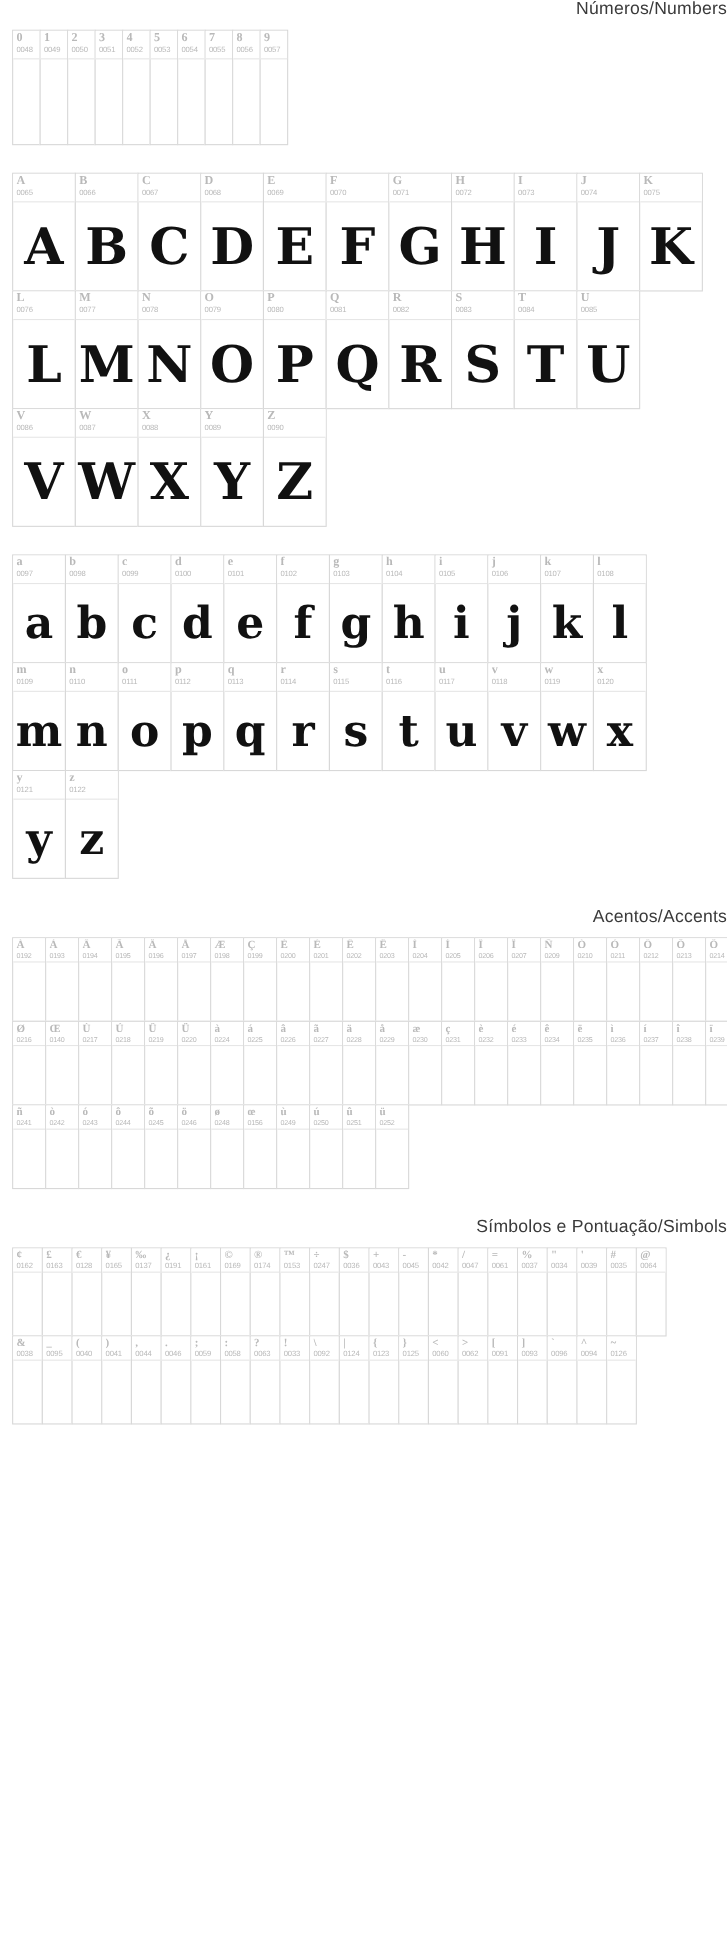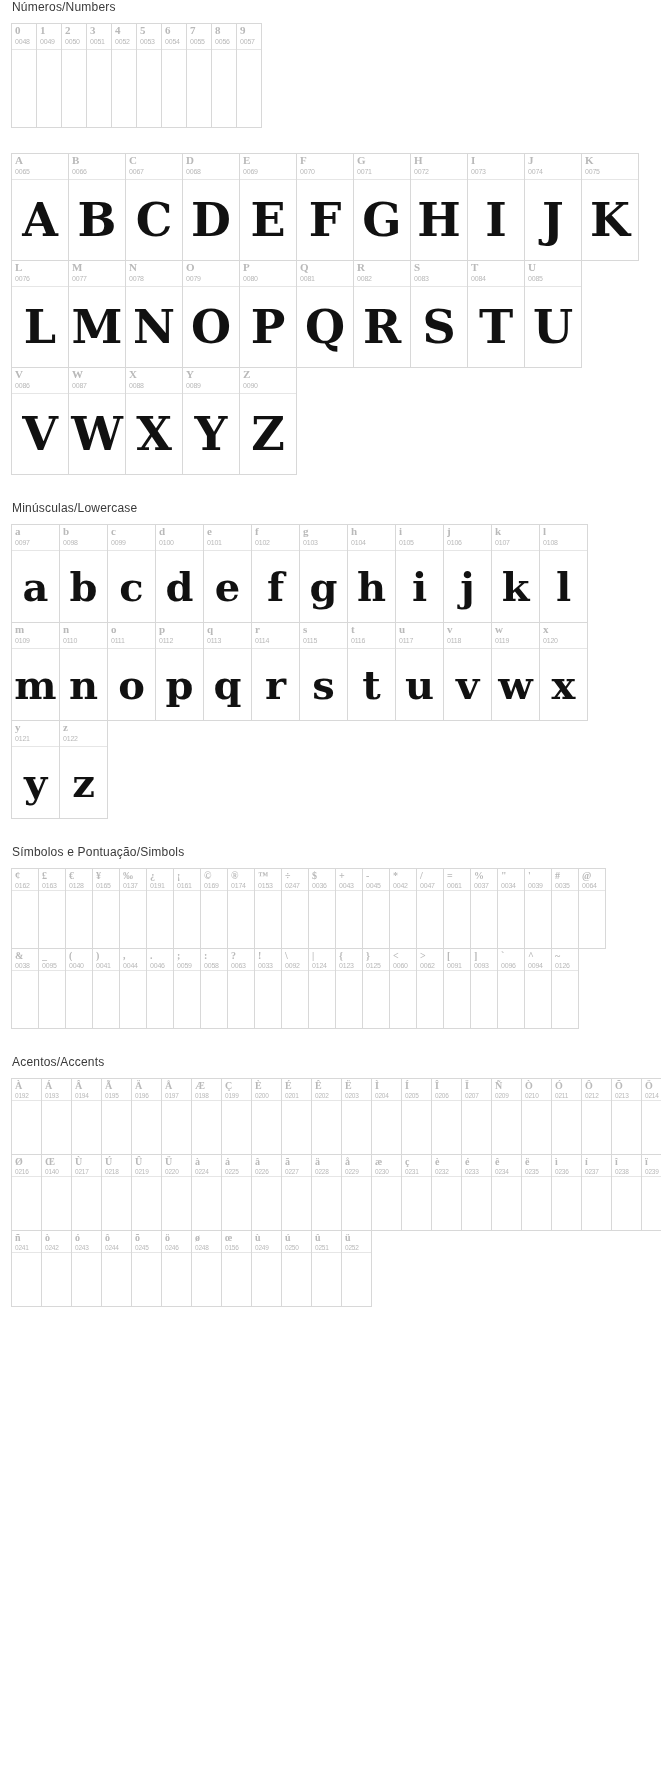--- a/index.html
+++ b/index.html
@@ -8,25 +8,26 @@
     background: #ffffff;
     width: 661px;
     font-family: "Liberation Sans", sans-serif;
   }
   .page {
     width: 661px;
     padding: 0 0 10px 0;
   }
   .section { margin: 0 0 26px 0; }
   .section-title {
-    font-size: 12px;
+    font-size: 16px;
     color: #3a3a3a;
     font-weight: 400;
     margin: 0 0 10px 12px;
     letter-spacing: 0.2px;
+    text-align: right;
   }
   .grid {
     display: flex;
     flex-wrap: wrap;
     margin-left: 12px;
   }
   .row {
     display: flex;
     margin: 0;
   }
@@ -363,21 +364,20 @@
             <div class="hdr">
               <div class="ch">Z</div>
               <div class="code">0090</div>
             </div>
             <div class="glyph">Z</div>
           </div>
         </div>
       </div>
     </div>
     <div class="section">
-      <div class="section-title">Minúsculas/Lowercase</div>
       <div class="grid blk-lower">
         <div class="row">
           <div class="cell">
             <div class="hdr">
               <div class="ch">a</div>
               <div class="code">0097</div>
             </div>
             <div class="glyph">a</div>
           </div>
           <div class="cell">
@@ -551,20 +551,423 @@
               <div class="code">0121</div>
             </div>
             <div class="glyph">y</div>
           </div>
           <div class="cell">
             <div class="hdr">
               <div class="ch">z</div>
               <div class="code">0122</div>
             </div>
             <div class="glyph">z</div>
+          </div>
+        </div>
+      </div>
+    </div>
+    <div class="section">
+      <div class="section-title">Acentos/Accents</div>
+      <div class="grid blk-acc">
+        <div class="row">
+          <div class="cell">
+            <div class="hdr">
+              <div class="ch">À</div>
+              <div class="code">0192</div>
+            </div>
+            <div class="glyph"></div>
+          </div>
+          <div class="cell">
+            <div class="hdr">
+              <div class="ch">Á</div>
+              <div class="code">0193</div>
+            </div>
+            <div class="glyph"></div>
+          </div>
+          <div class="cell">
+            <div class="hdr">
+              <div class="ch">Â</div>
+              <div class="code">0194</div>
+            </div>
+            <div class="glyph"></div>
+          </div>
+          <div class="cell">
+            <div class="hdr">
+              <div class="ch">Ã</div>
+              <div class="code">0195</div>
+            </div>
+            <div class="glyph"></div>
+          </div>
+          <div class="cell">
+            <div class="hdr">
+              <div class="ch">Ä</div>
+              <div class="code">0196</div>
+            </div>
+            <div class="glyph"></div>
+          </div>
+          <div class="cell">
+            <div class="hdr">
+              <div class="ch">Å</div>
+              <div class="code">0197</div>
+            </div>
+            <div class="glyph"></div>
+          </div>
+          <div class="cell">
+            <div class="hdr">
+              <div class="ch">Æ</div>
+              <div class="code">0198</div>
+            </div>
+            <div class="glyph"></div>
+          </div>
+          <div class="cell">
+            <div class="hdr">
+              <div class="ch">Ç</div>
+              <div class="code">0199</div>
+            </div>
+            <div class="glyph"></div>
+          </div>
+          <div class="cell">
+            <div class="hdr">
+              <div class="ch">È</div>
+              <div class="code">0200</div>
+            </div>
+            <div class="glyph"></div>
+          </div>
+          <div class="cell">
+            <div class="hdr">
+              <div class="ch">É</div>
+              <div class="code">0201</div>
+            </div>
+            <div class="glyph"></div>
+          </div>
+          <div class="cell">
+            <div class="hdr">
+              <div class="ch">Ê</div>
+              <div class="code">0202</div>
+            </div>
+            <div class="glyph"></div>
+          </div>
+          <div class="cell">
+            <div class="hdr">
+              <div class="ch">Ë</div>
+              <div class="code">0203</div>
+            </div>
+            <div class="glyph"></div>
+          </div>
+          <div class="cell">
+            <div class="hdr">
+              <div class="ch">Ì</div>
+              <div class="code">0204</div>
+            </div>
+            <div class="glyph"></div>
+          </div>
+          <div class="cell">
+            <div class="hdr">
+              <div class="ch">Í</div>
+              <div class="code">0205</div>
+            </div>
+            <div class="glyph"></div>
+          </div>
+          <div class="cell">
+            <div class="hdr">
+              <div class="ch">Î</div>
+              <div class="code">0206</div>
+            </div>
+            <div class="glyph"></div>
+          </div>
+          <div class="cell">
+            <div class="hdr">
+              <div class="ch">Ï</div>
+              <div class="code">0207</div>
+            </div>
+            <div class="glyph"></div>
+          </div>
+          <div class="cell">
+            <div class="hdr">
+              <div class="ch">Ñ</div>
+              <div class="code">0209</div>
+            </div>
+            <div class="glyph"></div>
+          </div>
+          <div class="cell">
+            <div class="hdr">
+              <div class="ch">Ò</div>
+              <div class="code">0210</div>
+            </div>
+            <div class="glyph"></div>
+          </div>
+          <div class="cell">
+            <div class="hdr">
+              <div class="ch">Ó</div>
+              <div class="code">0211</div>
+            </div>
+            <div class="glyph"></div>
+          </div>
+          <div class="cell">
+            <div class="hdr">
+              <div class="ch">Ô</div>
+              <div class="code">0212</div>
+            </div>
+            <div class="glyph"></div>
+          </div>
+          <div class="cell">
+            <div class="hdr">
+              <div class="ch">Õ</div>
+              <div class="code">0213</div>
+            </div>
+            <div class="glyph"></div>
+          </div>
+          <div class="cell">
+            <div class="hdr">
+              <div class="ch">Ö</div>
+              <div class="code">0214</div>
+            </div>
+            <div class="glyph"></div>
+          </div>
+        </div>
+        <div class="row">
+          <div class="cell">
+            <div class="hdr">
+              <div class="ch">Ø</div>
+              <div class="code">0216</div>
+            </div>
+            <div class="glyph"></div>
+          </div>
+          <div class="cell">
+            <div class="hdr">
+              <div class="ch">Œ</div>
+              <div class="code">0140</div>
+            </div>
+            <div class="glyph"></div>
+          </div>
+          <div class="cell">
+            <div class="hdr">
+              <div class="ch">Ù</div>
+              <div class="code">0217</div>
+            </div>
+            <div class="glyph"></div>
+          </div>
+          <div class="cell">
+            <div class="hdr">
+              <div class="ch">Ú</div>
+              <div class="code">0218</div>
+            </div>
+            <div class="glyph"></div>
+          </div>
+          <div class="cell">
+            <div class="hdr">
+              <div class="ch">Û</div>
+              <div class="code">0219</div>
+            </div>
+            <div class="glyph"></div>
+          </div>
+          <div class="cell">
+            <div class="hdr">
+              <div class="ch">Ü</div>
+              <div class="code">0220</div>
+            </div>
+            <div class="glyph"></div>
+          </div>
+          <div class="cell">
+            <div class="hdr">
+              <div class="ch">à</div>
+              <div class="code">0224</div>
+            </div>
+            <div class="glyph"></div>
+          </div>
+          <div class="cell">
+            <div class="hdr">
+              <div class="ch">á</div>
+              <div class="code">0225</div>
+            </div>
+            <div class="glyph"></div>
+          </div>
+          <div class="cell">
+            <div class="hdr">
+              <div class="ch">â</div>
+              <div class="code">0226</div>
+            </div>
+            <div class="glyph"></div>
+          </div>
+          <div class="cell">
+            <div class="hdr">
+              <div class="ch">ã</div>
+              <div class="code">0227</div>
+            </div>
+            <div class="glyph"></div>
+          </div>
+          <div class="cell">
+            <div class="hdr">
+              <div class="ch">ä</div>
+              <div class="code">0228</div>
+            </div>
+            <div class="glyph"></div>
+          </div>
+          <div class="cell">
+            <div class="hdr">
+              <div class="ch">å</div>
+              <div class="code">0229</div>
+            </div>
+            <div class="glyph"></div>
+          </div>
+          <div class="cell">
+            <div class="hdr">
+              <div class="ch">æ</div>
+              <div class="code">0230</div>
+            </div>
+            <div class="glyph"></div>
+          </div>
+          <div class="cell">
+            <div class="hdr">
+              <div class="ch">ç</div>
+              <div class="code">0231</div>
+            </div>
+            <div class="glyph"></div>
+          </div>
+          <div class="cell">
+            <div class="hdr">
+              <div class="ch">è</div>
+              <div class="code">0232</div>
+            </div>
+            <div class="glyph"></div>
+          </div>
+          <div class="cell">
+            <div class="hdr">
+              <div class="ch">é</div>
+              <div class="code">0233</div>
+            </div>
+            <div class="glyph"></div>
+          </div>
+          <div class="cell">
+            <div class="hdr">
+              <div class="ch">ê</div>
+              <div class="code">0234</div>
+            </div>
+            <div class="glyph"></div>
+          </div>
+          <div class="cell">
+            <div class="hdr">
+              <div class="ch">ë</div>
+              <div class="code">0235</div>
+            </div>
+            <div class="glyph"></div>
+          </div>
+          <div class="cell">
+            <div class="hdr">
+              <div class="ch">ì</div>
+              <div class="code">0236</div>
+            </div>
+            <div class="glyph"></div>
+          </div>
+          <div class="cell">
+            <div class="hdr">
+              <div class="ch">í</div>
+              <div class="code">0237</div>
+            </div>
+            <div class="glyph"></div>
+          </div>
+          <div class="cell">
+            <div class="hdr">
+              <div class="ch">î</div>
+              <div class="code">0238</div>
+            </div>
+            <div class="glyph"></div>
+          </div>
+          <div class="cell">
+            <div class="hdr">
+              <div class="ch">ï</div>
+              <div class="code">0239</div>
+            </div>
+            <div class="glyph"></div>
+          </div>
+        </div>
+        <div class="row">
+          <div class="cell">
+            <div class="hdr">
+              <div class="ch">ñ</div>
+              <div class="code">0241</div>
+            </div>
+            <div class="glyph"></div>
+          </div>
+          <div class="cell">
+            <div class="hdr">
+              <div class="ch">ò</div>
+              <div class="code">0242</div>
+            </div>
+            <div class="glyph"></div>
+          </div>
+          <div class="cell">
+            <div class="hdr">
+              <div class="ch">ó</div>
+              <div class="code">0243</div>
+            </div>
+            <div class="glyph"></div>
+          </div>
+          <div class="cell">
+            <div class="hdr">
+              <div class="ch">ô</div>
+              <div class="code">0244</div>
+            </div>
+            <div class="glyph"></div>
+          </div>
+          <div class="cell">
+            <div class="hdr">
+              <div class="ch">õ</div>
+              <div class="code">0245</div>
+            </div>
+            <div class="glyph"></div>
+          </div>
+          <div class="cell">
+            <div class="hdr">
+              <div class="ch">ö</div>
+              <div class="code">0246</div>
+            </div>
+            <div class="glyph"></div>
+          </div>
+          <div class="cell">
+            <div class="hdr">
+              <div class="ch">ø</div>
+              <div class="code">0248</div>
+            </div>
+            <div class="glyph"></div>
+          </div>
+          <div class="cell">
+            <div class="hdr">
+              <div class="ch">œ</div>
+              <div class="code">0156</div>
+            </div>
+            <div class="glyph"></div>
+          </div>
+          <div class="cell">
+            <div class="hdr">
+              <div class="ch">ù</div>
+              <div class="code">0249</div>
+            </div>
+            <div class="glyph"></div>
+          </div>
+          <div class="cell">
+            <div class="hdr">
+              <div class="ch">ú</div>
+              <div class="code">0250</div>
+            </div>
+            <div class="glyph"></div>
+          </div>
+          <div class="cell">
+            <div class="hdr">
+              <div class="ch">û</div>
+              <div class="code">0251</div>
+            </div>
+            <div class="glyph"></div>
+          </div>
+          <div class="cell">
+            <div class="hdr">
+              <div class="ch">ü</div>
+              <div class="code">0252</div>
+            </div>
+            <div class="glyph"></div>
           </div>
         </div>
       </div>
     </div>
     <div class="section">
       <div class="section-title">Símbolos e Pontuação/Simbols</div>
       <div class="grid blk-sym">
         <div class="row">
           <div class="cell">
             <div class="hdr">
@@ -865,416 +1268,13 @@
           <div class="cell">
             <div class="hdr">
               <div class="ch">~</div>
               <div class="code">0126</div>
             </div>
             <div class="glyph"></div>
           </div>
         </div>
       </div>
     </div>
-    <div class="section">
-      <div class="section-title">Acentos/Accents</div>
-      <div class="grid blk-acc">
-        <div class="row">
-          <div class="cell">
-            <div class="hdr">
-              <div class="ch">À</div>
-              <div class="code">0192</div>
-            </div>
-            <div class="glyph"></div>
-          </div>
-          <div class="cell">
-            <div class="hdr">
-              <div class="ch">Á</div>
-              <div class="code">0193</div>
-            </div>
-            <div class="glyph"></div>
-          </div>
-          <div class="cell">
-            <div class="hdr">
-              <div class="ch">Â</div>
-              <div class="code">0194</div>
-            </div>
-            <div class="glyph"></div>
-          </div>
-          <div class="cell">
-            <div class="hdr">
-              <div class="ch">Ã</div>
-              <div class="code">0195</div>
-            </div>
-            <div class="glyph"></div>
-          </div>
-          <div class="cell">
-            <div class="hdr">
-              <div class="ch">Ä</div>
-              <div class="code">0196</div>
-            </div>
-            <div class="glyph"></div>
-          </div>
-          <div class="cell">
-            <div class="hdr">
-              <div class="ch">Å</div>
-              <div class="code">0197</div>
-            </div>
-            <div class="glyph"></div>
-          </div>
-          <div class="cell">
-            <div class="hdr">
-              <div class="ch">Æ</div>
-              <div class="code">0198</div>
-            </div>
-            <div class="glyph"></div>
-          </div>
-          <div class="cell">
-            <div class="hdr">
-              <div class="ch">Ç</div>
-              <div class="code">0199</div>
-            </div>
-            <div class="glyph"></div>
-          </div>
-          <div class="cell">
-            <div class="hdr">
-              <div class="ch">È</div>
-              <div class="code">0200</div>
-            </div>
-            <div class="glyph"></div>
-          </div>
-          <div class="cell">
-            <div class="hdr">
-              <div class="ch">É</div>
-              <div class="code">0201</div>
-            </div>
-            <div class="glyph"></div>
-          </div>
-          <div class="cell">
-            <div class="hdr">
-              <div class="ch">Ê</div>
-              <div class="code">0202</div>
-            </div>
-            <div class="glyph"></div>
-          </div>
-          <div class="cell">
-            <div class="hdr">
-              <div class="ch">Ë</div>
-              <div class="code">0203</div>
-            </div>
-            <div class="glyph"></div>
-          </div>
-          <div class="cell">
-            <div class="hdr">
-              <div class="ch">Ì</div>
-              <div class="code">0204</div>
-            </div>
-            <div class="glyph"></div>
-          </div>
-          <div class="cell">
-            <div class="hdr">
-              <div class="ch">Í</div>
-              <div class="code">0205</div>
-            </div>
-            <div class="glyph"></div>
-          </div>
-          <div class="cell">
-            <div class="hdr">
-              <div class="ch">Î</div>
-              <div class="code">0206</div>
-            </div>
-            <div class="glyph"></div>
-          </div>
-          <div class="cell">
-            <div class="hdr">
-              <div class="ch">Ï</div>
-              <div class="code">0207</div>
-            </div>
-            <div class="glyph"></div>
-          </div>
-          <div class="cell">
-            <div class="hdr">
-              <div class="ch">Ñ</div>
-              <div class="code">0209</div>
-            </div>
-            <div class="glyph"></div>
-          </div>
-          <div class="cell">
-            <div class="hdr">
-              <div class="ch">Ò</div>
-              <div class="code">0210</div>
-            </div>
-            <div class="glyph"></div>
-          </div>
-          <div class="cell">
-            <div class="hdr">
-              <div class="ch">Ó</div>
-              <div class="code">0211</div>
-            </div>
-            <div class="glyph"></div>
-          </div>
-          <div class="cell">
-            <div class="hdr">
-              <div class="ch">Ô</div>
-              <div class="code">0212</div>
-            </div>
-            <div class="glyph"></div>
-          </div>
-          <div class="cell">
-            <div class="hdr">
-              <div class="ch">Õ</div>
-              <div class="code">0213</div>
-            </div>
-            <div class="glyph"></div>
-          </div>
-          <div class="cell">
-            <div class="hdr">
-              <div class="ch">Ö</div>
-              <div class="code">0214</div>
-            </div>
-            <div class="glyph"></div>
-          </div>
-        </div>
-        <div class="row">
-          <div class="cell">
-            <div class="hdr">
-              <div class="ch">Ø</div>
-              <div class="code">0216</div>
-            </div>
-            <div class="glyph"></div>
-          </div>
-          <div class="cell">
-            <div class="hdr">
-              <div class="ch">Œ</div>
-              <div class="code">0140</div>
-            </div>
-            <div class="glyph"></div>
-          </div>
-          <div class="cell">
-            <div class="hdr">
-              <div class="ch">Ù</div>
-              <div class="code">0217</div>
-            </div>
-            <div class="glyph"></div>
-          </div>
-          <div class="cell">
-            <div class="hdr">
-              <div class="ch">Ú</div>
-              <div class="code">0218</div>
-            </div>
-            <div class="glyph"></div>
-          </div>
-          <div class="cell">
-            <div class="hdr">
-              <div class="ch">Û</div>
-              <div class="code">0219</div>
-            </div>
-            <div class="glyph"></div>
-          </div>
-          <div class="cell">
-            <div class="hdr">
-              <div class="ch">Ü</div>
-              <div class="code">0220</div>
-            </div>
-            <div class="glyph"></div>
-          </div>
-          <div class="cell">
-            <div class="hdr">
-              <div class="ch">à</div>
-              <div class="code">0224</div>
-            </div>
-            <div class="glyph"></div>
-          </div>
-          <div class="cell">
-            <div class="hdr">
-              <div class="ch">á</div>
-              <div class="code">0225</div>
-            </div>
-            <div class="glyph"></div>
-          </div>
-          <div class="cell">
-            <div class="hdr">
-              <div class="ch">â</div>
-              <div class="code">0226</div>
-            </div>
-            <div class="glyph"></div>
-          </div>
-          <div class="cell">
-            <div class="hdr">
-              <div class="ch">ã</div>
-              <div class="code">0227</div>
-            </div>
-            <div class="glyph"></div>
-          </div>
-          <div class="cell">
-            <div class="hdr">
-              <div class="ch">ä</div>
-              <div class="code">0228</div>
-            </div>
-            <div class="glyph"></div>
-          </div>
-          <div class="cell">
-            <div class="hdr">
-              <div class="ch">å</div>
-              <div class="code">0229</div>
-            </div>
-            <div class="glyph"></div>
-          </div>
-          <div class="cell">
-            <div class="hdr">
-              <div class="ch">æ</div>
-              <div class="code">0230</div>
-            </div>
-            <div class="glyph"></div>
-          </div>
-          <div class="cell">
-            <div class="hdr">
-              <div class="ch">ç</div>
-              <div class="code">0231</div>
-            </div>
-            <div class="glyph"></div>
-          </div>
-          <div class="cell">
-            <div class="hdr">
-              <div class="ch">è</div>
-              <div class="code">0232</div>
-            </div>
-            <div class="glyph"></div>
-          </div>
-          <div class="cell">
-            <div class="hdr">
-              <div class="ch">é</div>
-              <div class="code">0233</div>
-            </div>
-            <div class="glyph"></div>
-          </div>
-          <div class="cell">
-            <div class="hdr">
-              <div class="ch">ê</div>
-              <div class="code">0234</div>
-            </div>
-            <div class="glyph"></div>
-          </div>
-          <div class="cell">
-            <div class="hdr">
-              <div class="ch">ë</div>
-              <div class="code">0235</div>
-            </div>
-            <div class="glyph"></div>
-          </div>
-          <div class="cell">
-            <div class="hdr">
-              <div class="ch">ì</div>
-              <div class="code">0236</div>
-            </div>
-            <div class="glyph"></div>
-          </div>
-          <div class="cell">
-            <div class="hdr">
-              <div class="ch">í</div>
-              <div class="code">0237</div>
-            </div>
-            <div class="glyph"></div>
-          </div>
-          <div class="cell">
-            <div class="hdr">
-              <div class="ch">î</div>
-              <div class="code">0238</div>
-            </div>
-            <div class="glyph"></div>
-          </div>
-          <div class="cell">
-            <div class="hdr">
-              <div class="ch">ï</div>
-              <div class="code">0239</div>
-            </div>
-            <div class="glyph"></div>
-          </div>
-        </div>
-        <div class="row">
-          <div class="cell">
-            <div class="hdr">
-              <div class="ch">ñ</div>
-              <div class="code">0241</div>
-            </div>
-            <div class="glyph"></div>
-          </div>
-          <div class="cell">
-            <div class="hdr">
-              <div class="ch">ò</div>
-              <div class="code">0242</div>
-            </div>
-            <div class="glyph"></div>
-          </div>
-          <div class="cell">
-            <div class="hdr">
-              <div class="ch">ó</div>
-              <div class="code">0243</div>
-            </div>
-            <div class="glyph"></div>
-          </div>
-          <div class="cell">
-            <div class="hdr">
-              <div class="ch">ô</div>
-              <div class="code">0244</div>
-            </div>
-            <div class="glyph"></div>
-          </div>
-          <div class="cell">
-            <div class="hdr">
-              <div class="ch">õ</div>
-              <div class="code">0245</div>
-            </div>
-            <div class="glyph"></div>
-          </div>
-          <div class="cell">
-            <div class="hdr">
-              <div class="ch">ö</div>
-              <div class="code">0246</div>
-            </div>
-            <div class="glyph"></div>
-          </div>
-          <div class="cell">
-            <div class="hdr">
-              <div class="ch">ø</div>
-              <div class="code">0248</div>
-            </div>
-            <div class="glyph"></div>
-          </div>
-          <div class="cell">
-            <div class="hdr">
-              <div class="ch">œ</div>
-              <div class="code">0156</div>
-            </div>
-            <div class="glyph"></div>
-          </div>
-          <div class="cell">
-            <div class="hdr">
-              <div class="ch">ù</div>
-              <div class="code">0249</div>
-            </div>
-            <div class="glyph"></div>
-          </div>
-          <div class="cell">
-            <div class="hdr">
-              <div class="ch">ú</div>
-              <div class="code">0250</div>
-            </div>
-            <div class="glyph"></div>
-          </div>
-          <div class="cell">
-            <div class="hdr">
-              <div class="ch">û</div>
-              <div class="code">0251</div>
-            </div>
-            <div class="glyph"></div>
-          </div>
-          <div class="cell">
-            <div class="hdr">
-              <div class="ch">ü</div>
-              <div class="code">0252</div>
-            </div>
-            <div class="glyph"></div>
-          </div>
-        </div>
-      </div>
-    </div>
   </div>
 
 </body></html>

